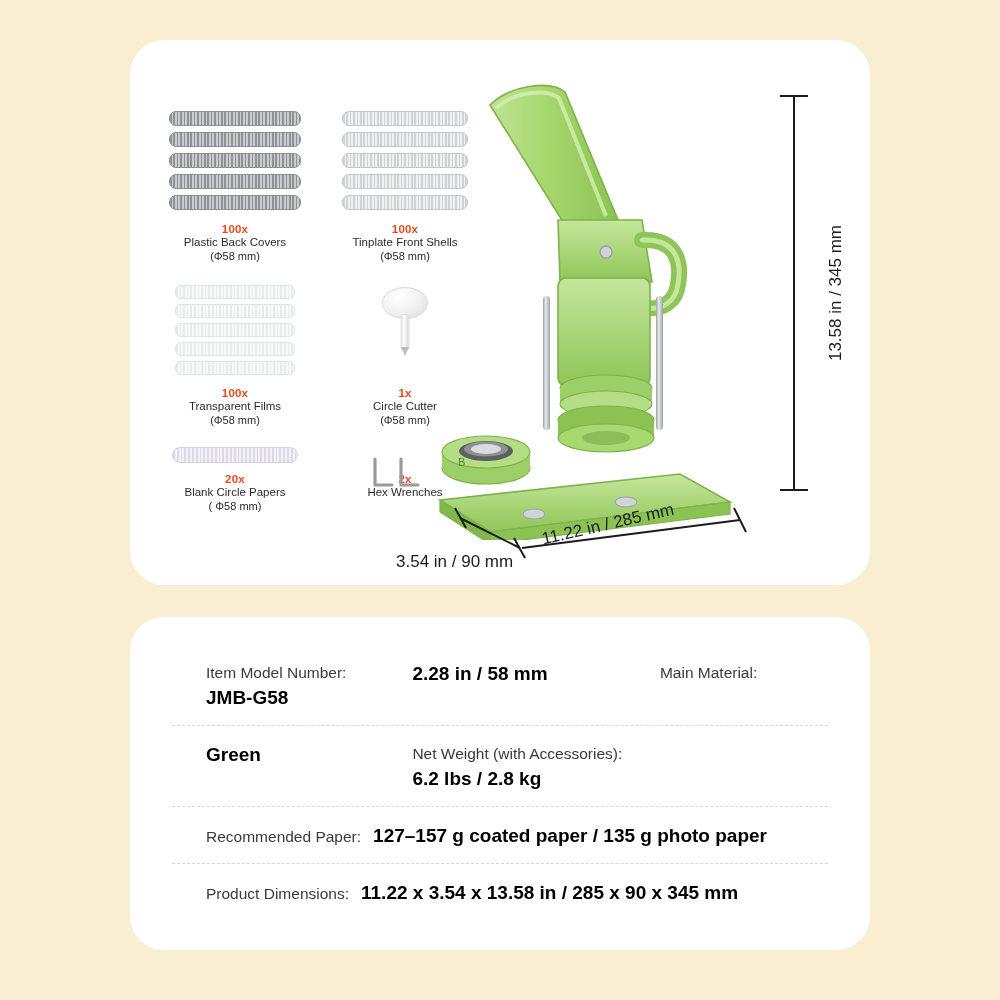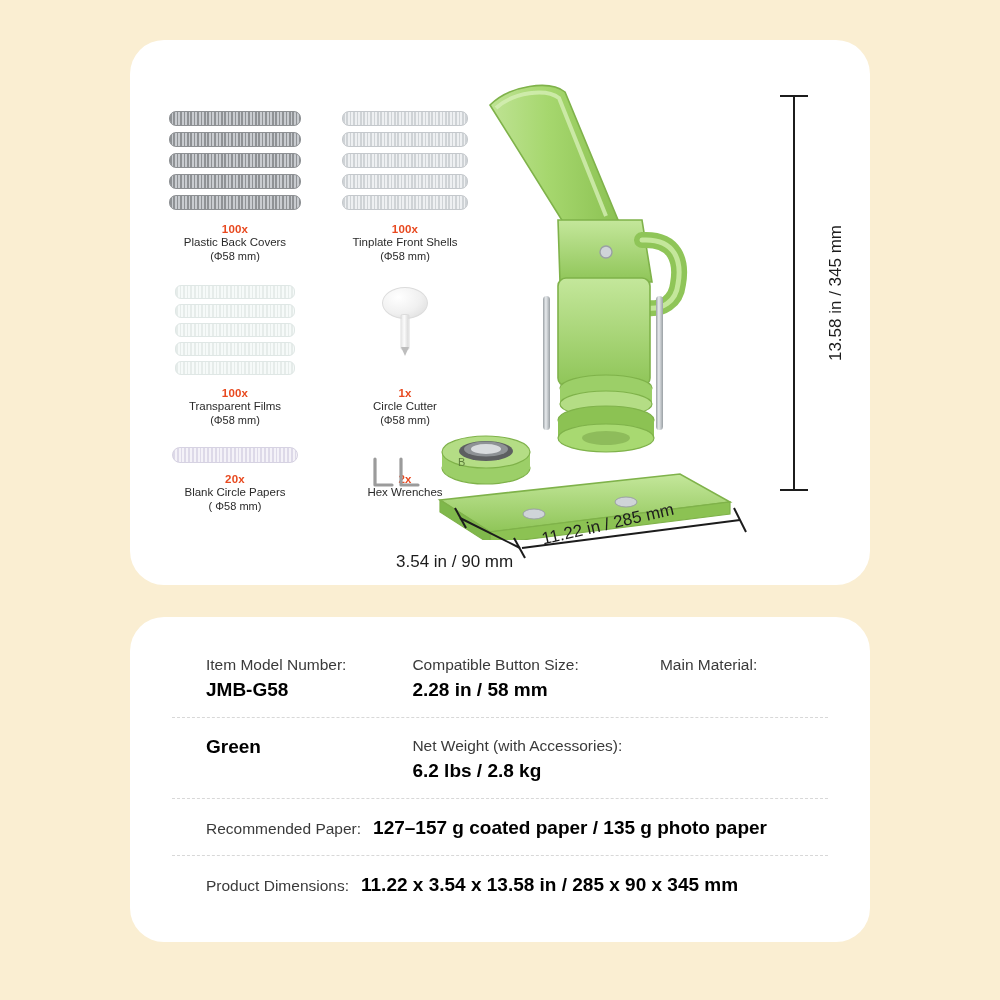--- a/index.html
+++ b/index.html
@@ -185,21 +185,21 @@
     top: 490px;
     transform: rotate(-13deg);
     transform-origin: left top;
   }
 
   
   .card-spec {
     position: relative;
     width: 740px;
     margin: 32px auto 0;
-    padding: 26px 42px 30px;
+    padding: 34px 42px 30px;
     box-sizing: border-box;
   }
   .spec-row {
     display: flex;
     align-items: flex-start;
     padding: 10px 0 14px;
   }
   .spec-row + .spec-row {
     border-top: 1px dashed #d8d8d8;
     padding-top: 16px;
@@ -396,21 +396,20 @@
   </div>
 
   <div class="card card-spec">
 
     <div class="spec-row">
       <div class="col-a spec-field">
         <div class="spec-label">Item Model Number:</div>
         <div class="spec-value">JMB-G58</div>
       </div>
       <div class="col-b spec-field">
-        <div class="spec-label">Compatible Button Size:</div>
         <div class="spec-value">2.28 in / 58 mm</div>
       </div>
       <div class="col-c spec-field">
         <div class="spec-label">Main Material:</div>
       </div>
     </div>
 
     <div class="spec-row">
       <div class="col-a spec-field">
         <div class="spec-value">Green</div>

